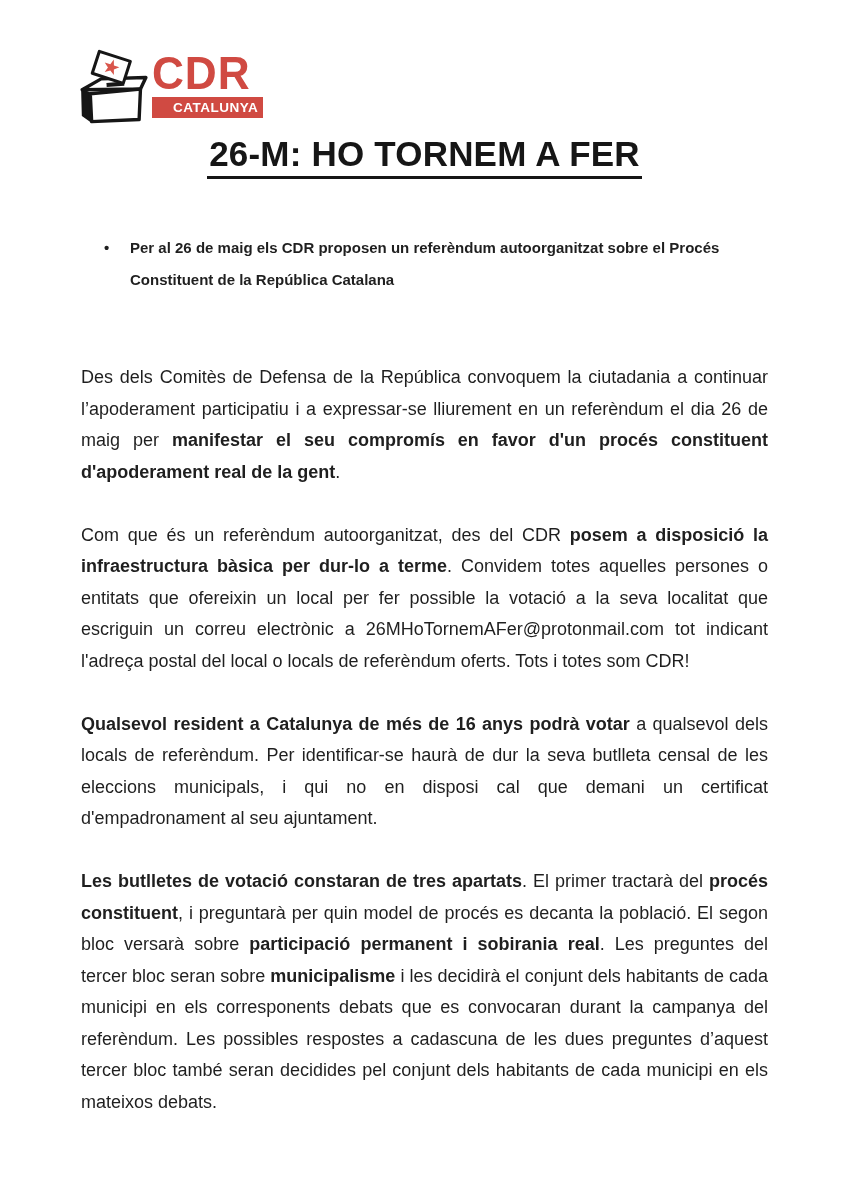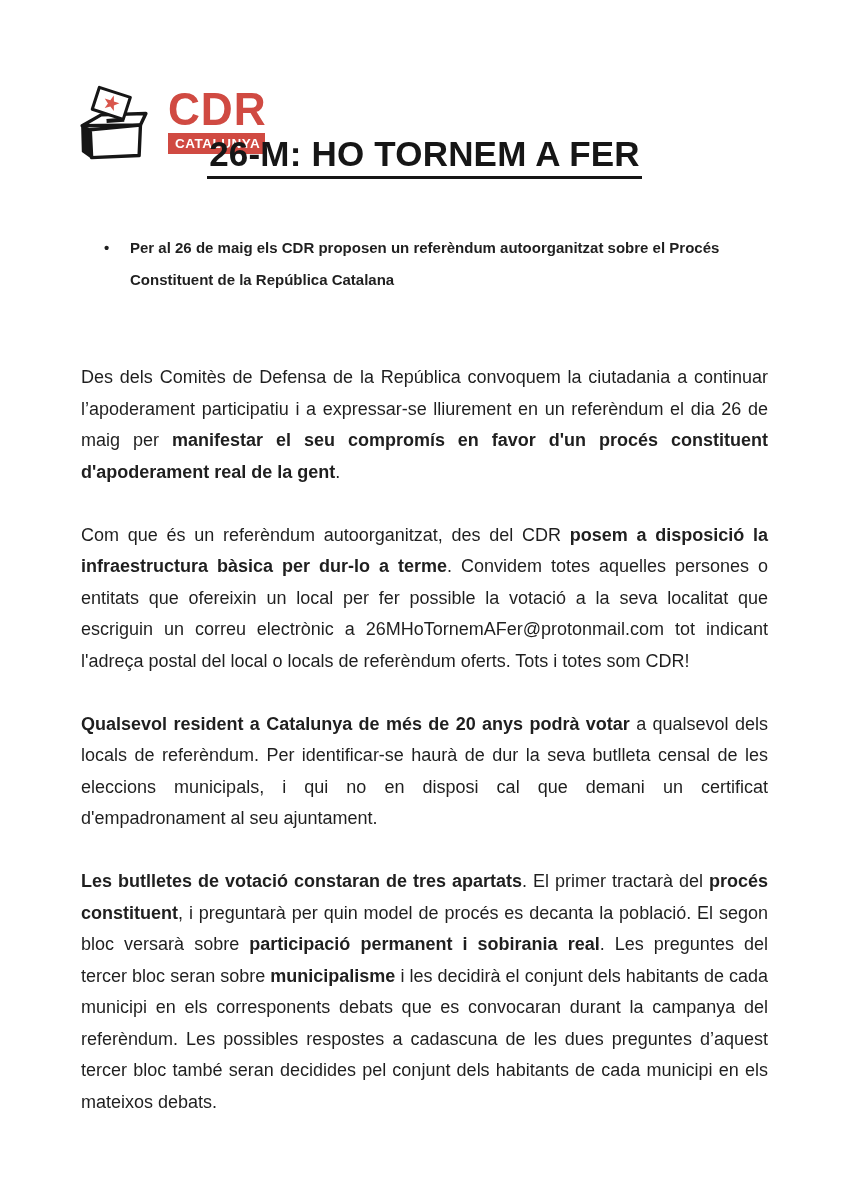--- a/index.html
+++ b/index.html
@@ -19,43 +19,42 @@
     font-family: "Liberation Sans", sans-serif;
     color: var(--text-color);
   }
   
   .logo-row {
     position: absolute;
     top: 42px;
     left: 74px;
     display: flex;
     align-items: flex-start;
-    gap: 16px;
-    margin-top: 36px;
+    gap: 0;
   }
   .logo-box-svg { width: 78px; height: 90px; display: block; }
   .logo-text { display: flex; flex-direction: column; margin-top: 10px; }
   .cdr-word {
     font-size: 47px;
     font-weight: bold;
     line-height: 0.88;
     color: var(--brand-red);
     letter-spacing: 1px;
     transform: scaleX(0.94);
     transform-origin: left top;
   }
   .catalunya-badge {
     display: inline-block;
     margin-top: 4px;
     background: var(--brand-red);
     color: #ffffff;
     font-weight: bold;
     font-size: 13.5px;
     line-height: 1;
-    padding: 4px 5px 3px 7px;
+    padding: 4px 5px 3px 21px;
     letter-spacing: 0.5px;
     align-self: flex-start;
   }
   
   .title-wrap {
     position: absolute;
     top: 134px;
     left: 0;
     width: 100%;
     text-align: center;
@@ -136,17 +135,17 @@
   <div class="bullet-list">
     <div class="bullet-item">
       <span class="bullet-marker">•</span>
       <span class="bullet-text"><span class="b">Per al 26 de maig els CDR proposen un referèndum autoorganitzat sobre el Procés Constituent de la República Catalana</span></span>
     </div>
   </div>
 
   <div class="paragraphs">
       <div class="para"><span>Des dels Comitès de Defensa de la República convoquem la ciutadania a continuar l’apoderament participatiu i a expressar-se lliurement en un referèndum el dia 26 de maig per </span><span class="b">manifestar el seu compromís en favor d'un procés constituent d'apoderament real de la gent</span><span>.</span></div>
       <div class="para"><span>Com que és un referèndum autoorganitzat, des del CDR </span><span class="b">posem a disposició la infraestructura bàsica per dur-lo a terme</span><span>. Convidem totes aquelles persones o entitats que ofereixin un local per fer possible la votació a la seva localitat que escriguin un correu electrònic a </span><span>26MHoTornemAFer@protonmail.com</span><span> tot indicant l'adreça postal del local o locals de referèndum oferts. Tots i totes som CDR!</span></div>
-      <div class="para"><span class="b">Qualsevol resident a Catalunya de més de 20 anys podrà votar</span><span> a qualsevol dels locals de referèndum. Per identificar-se haurà de dur la seva butlleta censal de les eleccions municipals, i qui no en disposi cal que demani un certificat d'empadronament al seu ajuntament.</span></div>
+      <div class="para"><span class="b">Qualsevol resident a Catalunya de més de 16 anys podrà votar</span><span> a qualsevol dels locals de referèndum. Per identificar-se haurà de dur la seva butlleta censal de les eleccions municipals, i qui no en disposi cal que demani un certificat d'empadronament al seu ajuntament.</span></div>
       <div class="para"><span class="b">Les butlletes de votació constaran de tres apartats</span><span>. El primer tractarà del </span><span class="b">procés constituent</span><span>, i preguntarà per quin model de procés es decanta la població. El segon bloc versarà sobre </span><span class="b">participació permanent i sobirania real</span><span>. Les preguntes del tercer bloc seran sobre </span><span class="b">municipalisme</span><span> i les decidirà el conjunt dels habitants de cada municipi en els corresponents debats que es convocaran durant la campanya del referèndum. Les possibles respostes a cadascuna de les dues preguntes d’aquest tercer bloc també seran decidides pel conjunt dels habitants de cada municipi en els mateixos debats.</span></div>
     </div>
 
 </div>
 
 </body></html>

